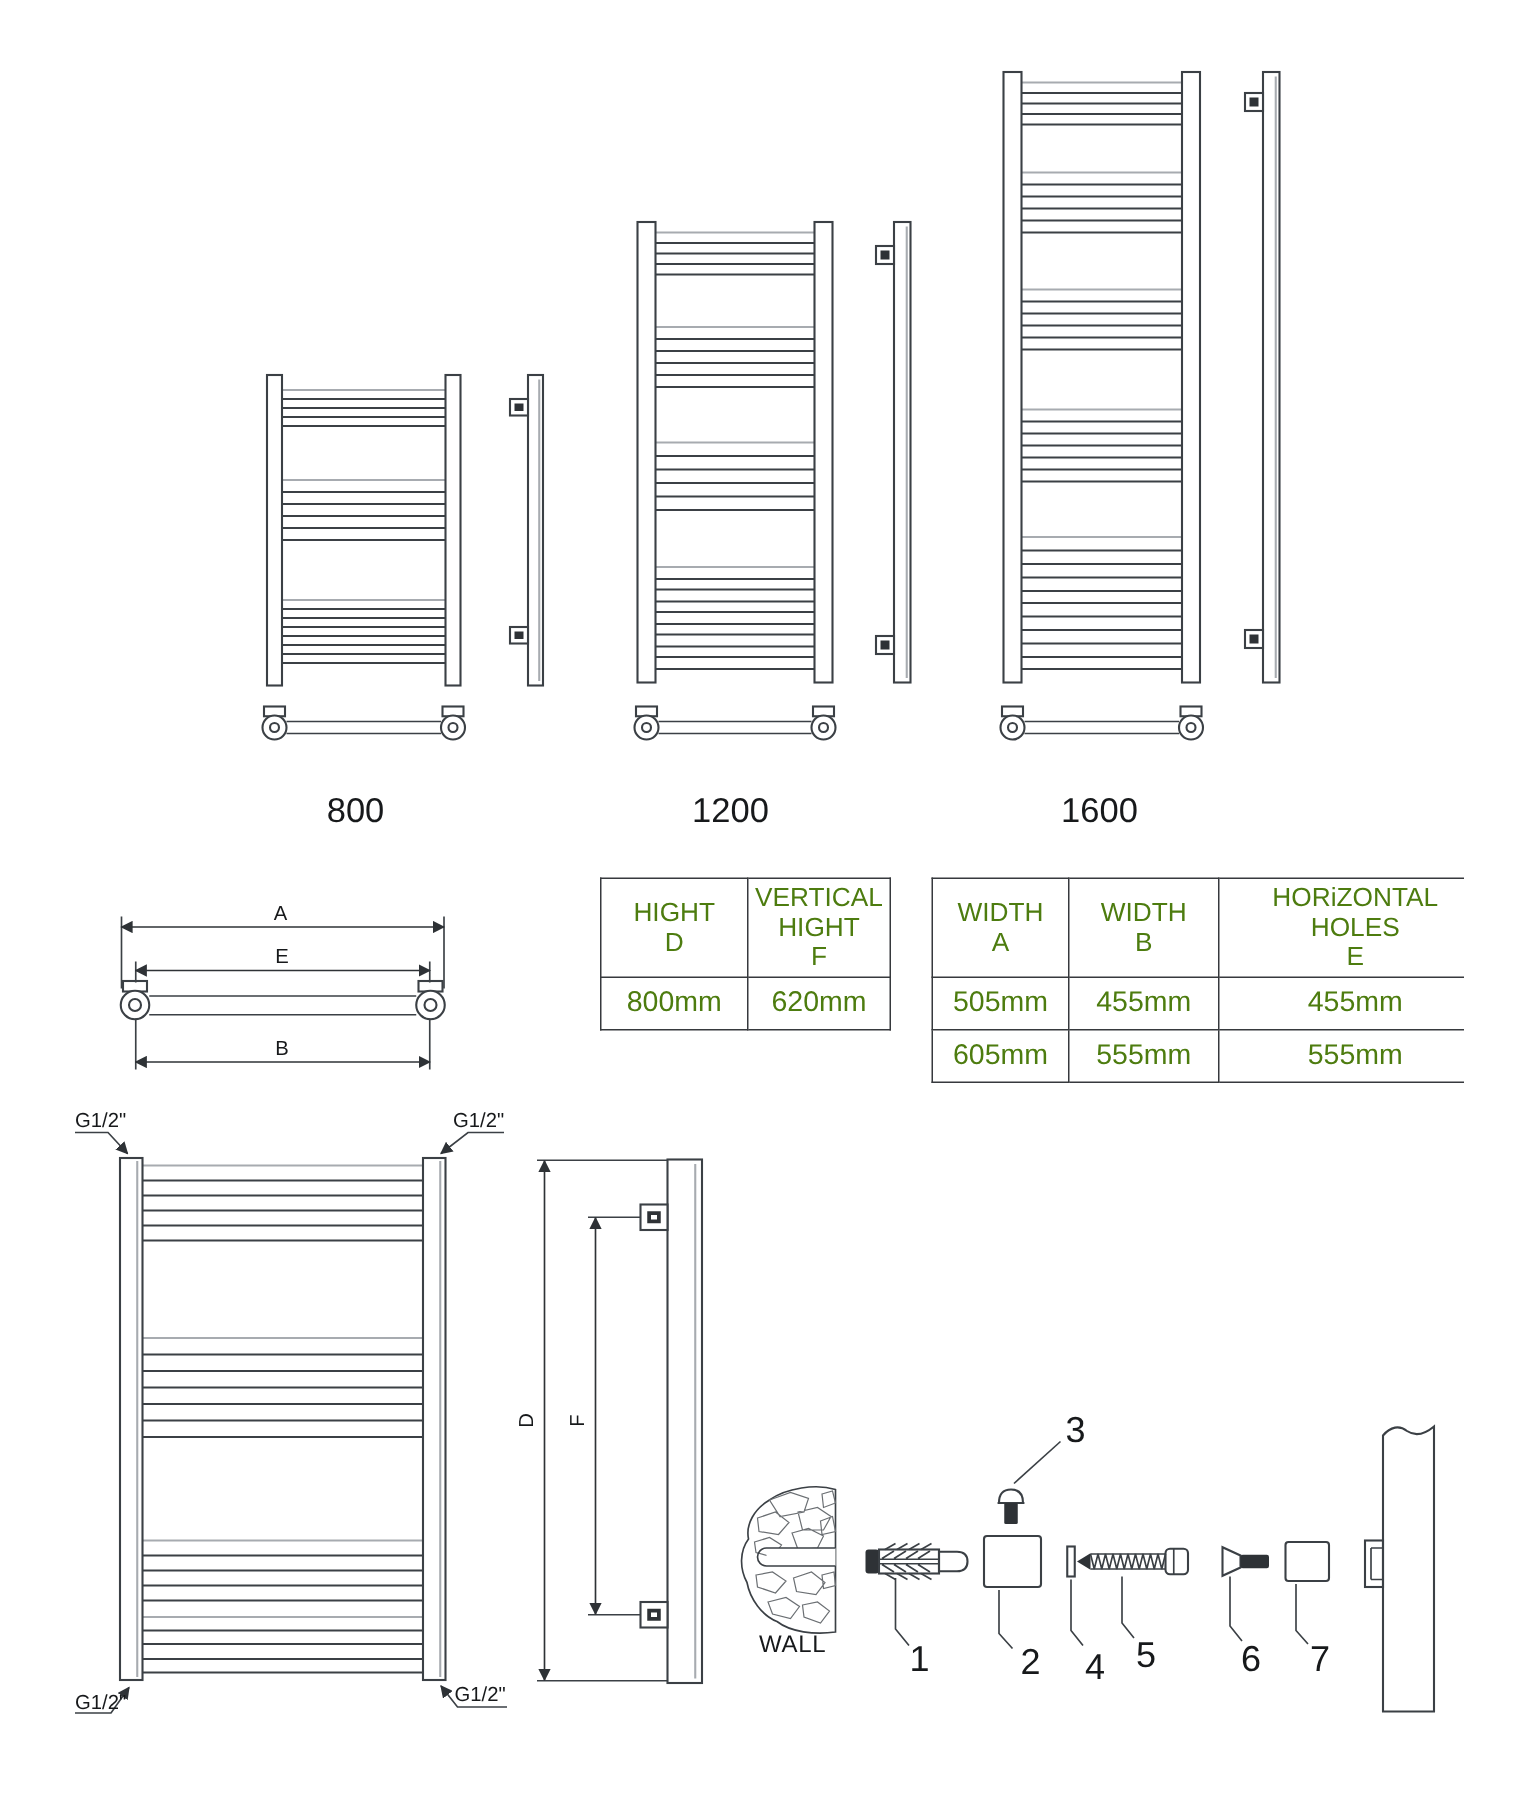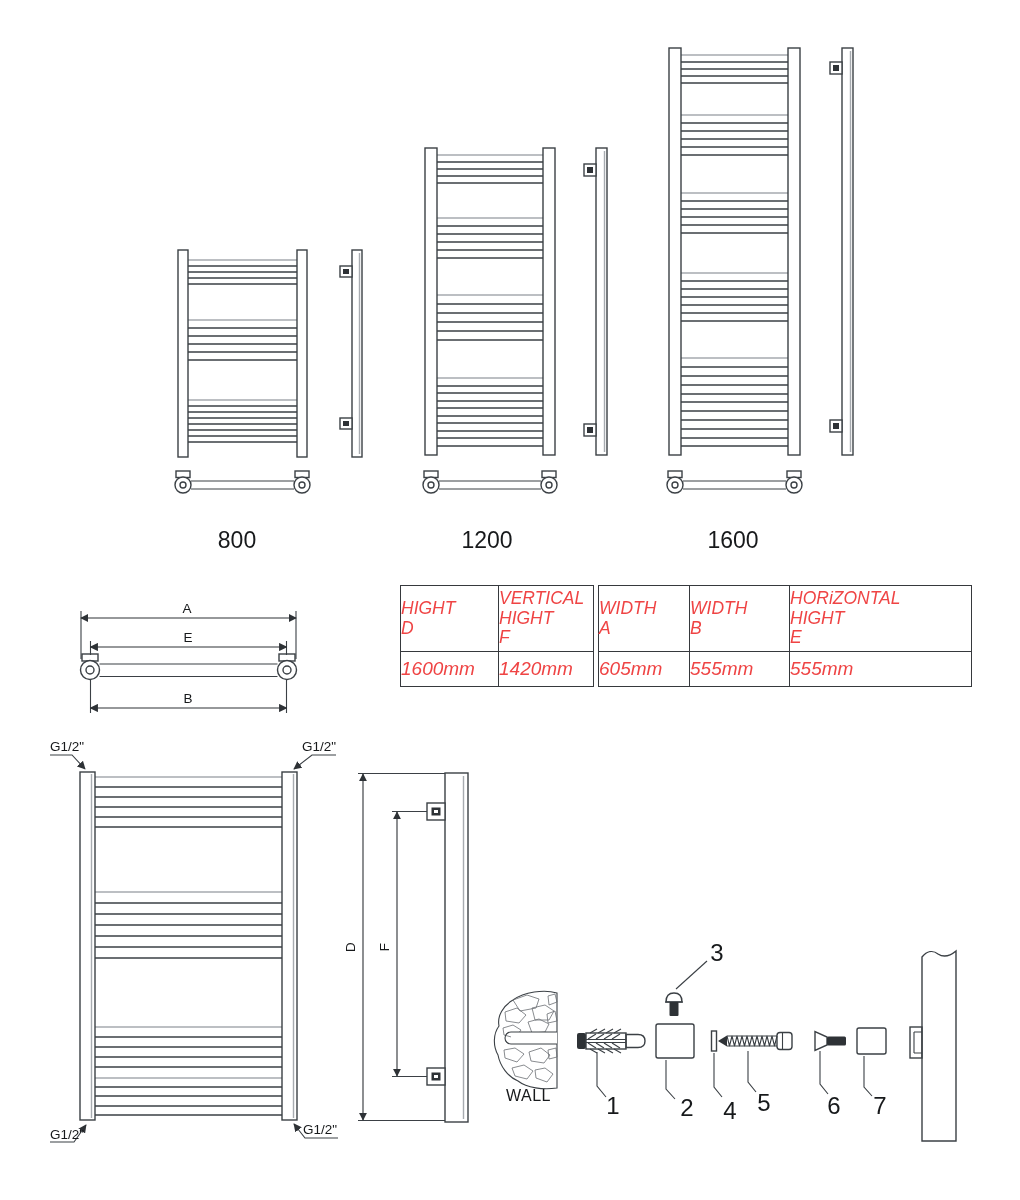--- a/index.html
+++ b/index.html
@@ -13,21 +13,21 @@
   .dim{stroke:#2e3236;stroke-width:1.1;fill:none;}
   .fillw{fill:#ffffff;stroke:#3b4045;stroke-width:1.4;}
   .filld{fill:#2e3236;stroke:none;}
   .stone{stroke:#6b6f73;stroke-width:.8;fill:none;}
   .dimtxt{font-size:13.5px;}
   .sizetxt{font-size:23px;}
   .parttxt{font-size:24px;}
   .gtxt{font-size:13.5px;}
   .walltxt{font-size:16px;letter-spacing:.5px;}
   .tbl{position:absolute;border-collapse:collapse;table-layout:fixed;background:#fff;}
-  .tbl td{border:1.6px solid #36393d;vertical-align:middle;padding:0;color:#ef4444;font-style:italic;}
+  .tbl td{border:1.6px solid #36393d;text-align:center;vertical-align:middle;padding:0;color:#4d7c0f;}
   .tbl tr.hdr td{height:65px;font-size:17.5px;line-height:1.12;white-space:pre-line;}
   .tbl tr.row td{height:34px;font-size:19px;}
 </style>
 </head>
 <body>
 
 <div class="canvas">
 
 <svg width="1020" height="1200" viewBox="0 0 1020 1200">
   <defs>
@@ -241,41 +241,46 @@
       </colgroup>
   <tbody>
     <tr class="hdr">
       <td>HIGHT
 D</td>
       <td>VERTICAL
 HIGHT
 F</td>
     </tr>
     <tr class="row">
-      <td>1600mm</td>
-      <td>1420mm</td>
+      <td>800mm</td>
+      <td>620mm</td>
     </tr>
   </tbody>
 </table>
 
-<table class="tbl" style="left:598px;top:585px;width:373px">
+<table class="tbl" style="left:621px;top:585px;width:373px">
   <colgroup>
         <col style="width:91px">
         <col style="width:100px">
         <col style="width:182px">
       </colgroup>
   <tbody>
     <tr class="hdr">
       <td>WIDTH
 A</td>
       <td>WIDTH
 B</td>
       <td>HORiZONTAL
-HIGHT
+HOLES
 E</td>
+    </tr>
+    <tr class="row">
+      <td>505mm</td>
+      <td>455mm</td>
+      <td>455mm</td>
     </tr>
     <tr class="row">
       <td>605mm</td>
       <td>555mm</td>
       <td>555mm</td>
     </tr>
   </tbody>
 </table>
 
 </div>

